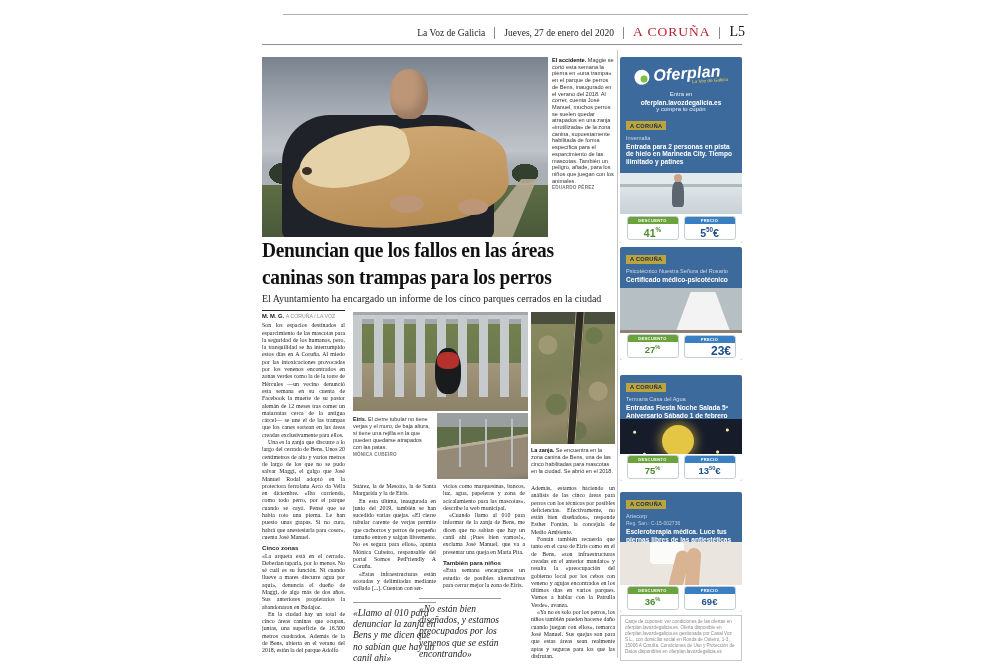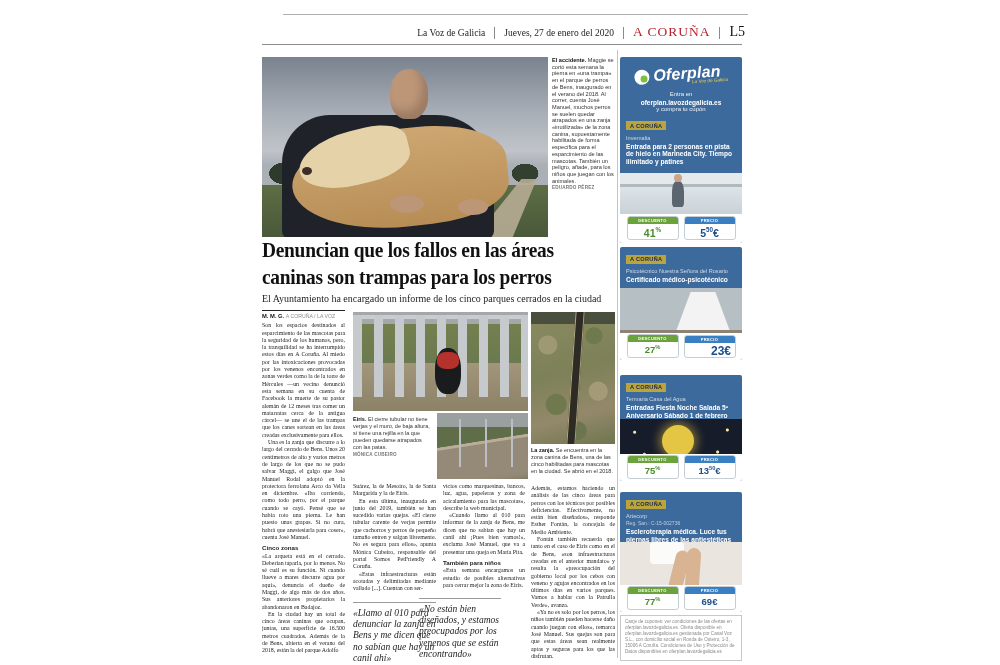--- a/index.html
+++ b/index.html
@@ -335,21 +335,21 @@
     <div class="ad-reg">Reg. San.: C-15-002736</div>
     <div class="ad-title">Escleroterapia médica. Luce tus piernas libres de las antiestéticas varices</div>
     <div class="ad-photo ph-legs">
       <div class="towel"></div>
       <div class="leg l1"></div>
       <div class="leg l2"></div>
     </div>
     <div class="ad-prices" style="padding:1px 0 2px;">
       <div class="pill">
         <div class="pill-bar g">DESCUENTO</div>
-        <div class="pill-val g" style="font-size:9.5px; line-height:10.5px;"><span>77</span><sup>%</sup></div>
+        <div class="pill-val g" style="font-size:9.5px; line-height:10.5px;"><span>36</span><sup>%</sup></div>
       </div>
       <div class="pill">
         <div class="pill-bar b">PRECIO</div>
         <div class="pill-val b" style="font-size:9.5px; line-height:10.5px;"><span>69</span><sup></sup><span>€</span></div>
       </div>
     </div>
   </div>
 
   <div class="ad-legal">Canje de cupones: ver condiciones de las ofertas en oferplan.lavozdegalicia.es. Oferta disponible en oferplan.lavozdegalicia.es gestionada por Canal Voz S.L., con domicilio social en Ronda de Outeiro, 1-3, 15006 A Coruña. Condiciones de Uso y Protección de Datos disponibles en oferplan.lavozdegalicia.es</div>
 </div>

